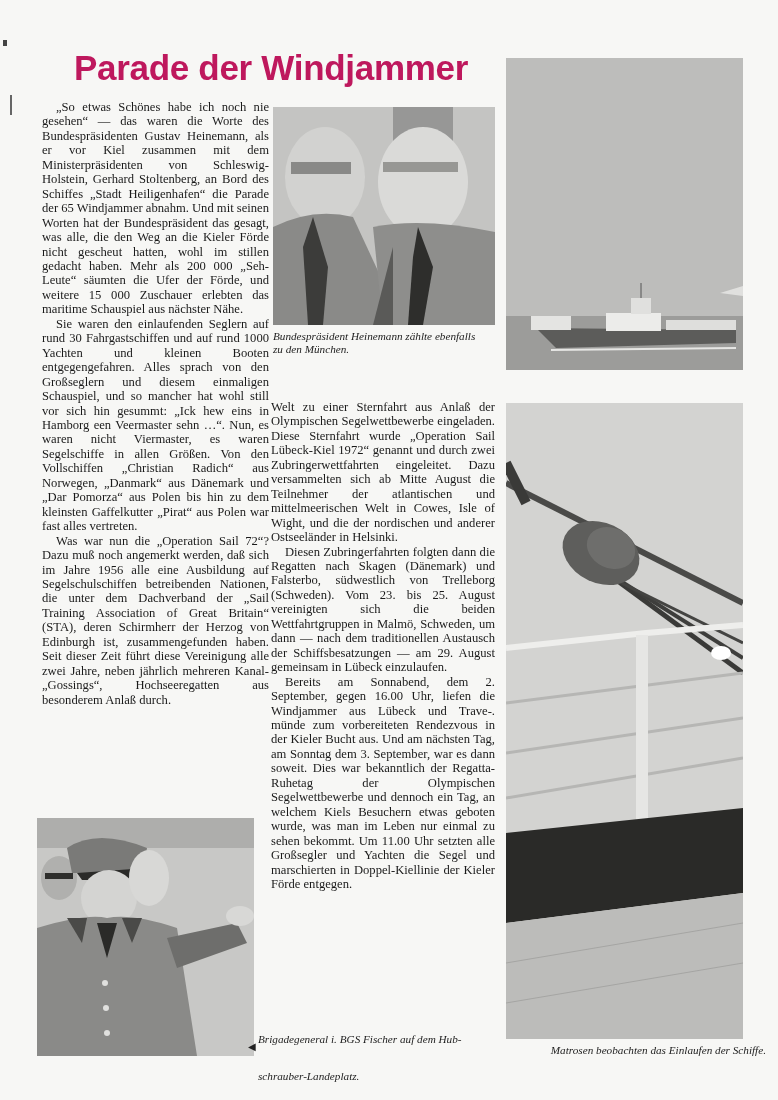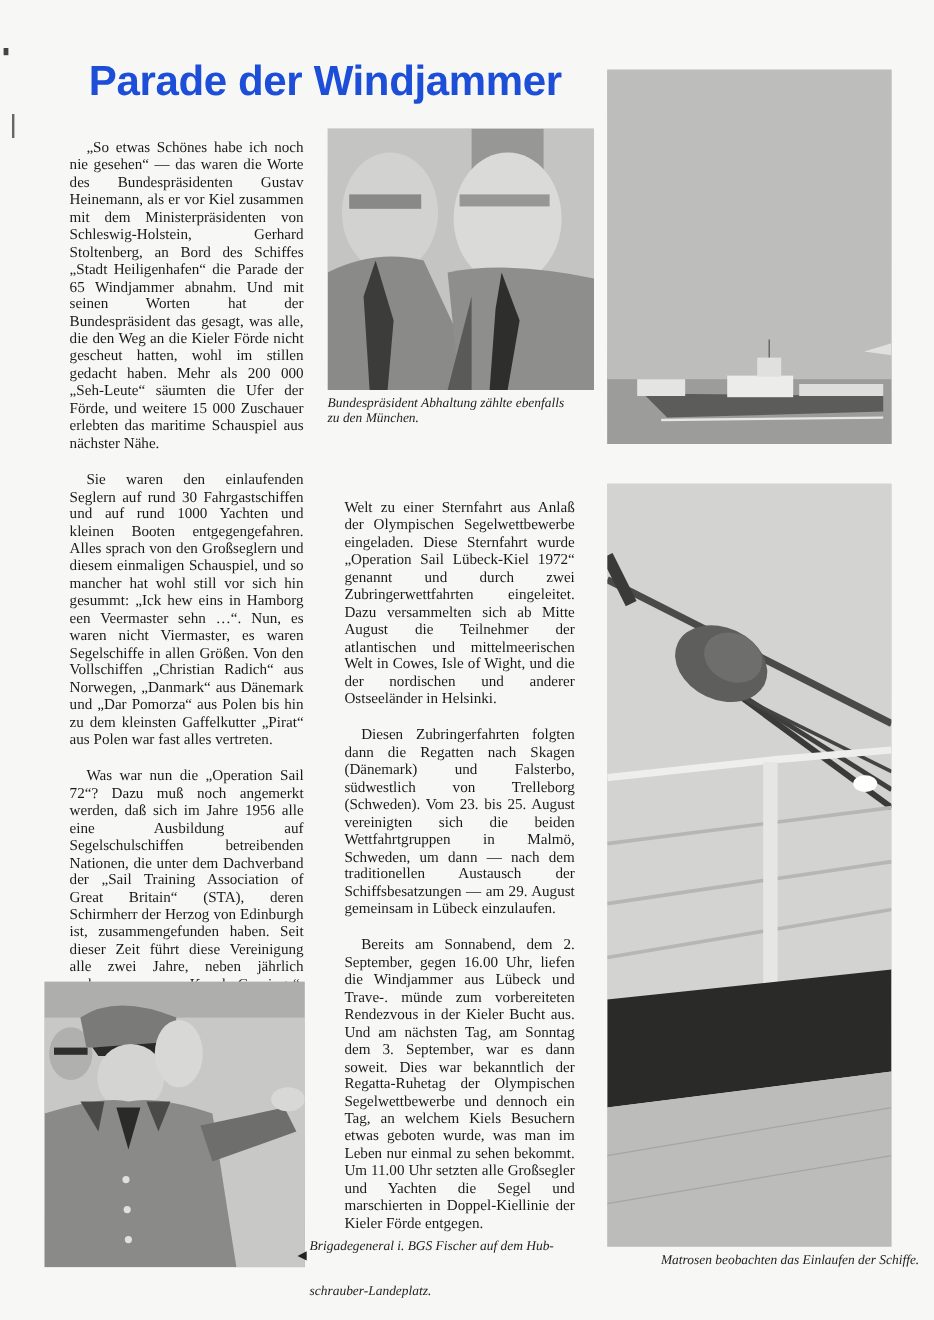--- a/index.html
+++ b/index.html
@@ -7,28 +7,28 @@
     width: 778px; height: 1100px; position: relative; overflow: hidden;
     background: #f7f7f5;
     font-family: "DejaVu Serif", "Liberation Serif", serif;
     color: #1a1a1a;
   }
   .margin-mark { position: absolute; left: 10px; top: 95px; width: 2px; height: 20px; background: #666; }
   .margin-mark2 { position: absolute; left: 3px; top: 40px; width: 4px; height: 6px; background: #444; }
   h1.title {
     position: absolute; left: 74px; top: 48px; margin: 0;
     font-family: "Liberation Sans", "DejaVu Sans", sans-serif;
-    font-weight: bold; font-size: 35px; letter-spacing: -0.3px; color: #1d4ed8;
+    font-weight: bold; font-size: 35px; letter-spacing: -0.3px; color: #be185d;
     line-height: 40px;
   }
   .col {
     position: absolute; font-family: "Liberation Serif", "DejaVu Serif", serif;
     font-size: 12.6px; line-height: 14.45px; text-align: justify; hyphens: manual;
   }
-  .col p { margin: 16px; text-indent: 14px; }
+  .col p { margin: 0; text-indent: 14px; }
   .col p.first { text-indent: 14px; }
   .col p.noindent { text-indent: 0; }
   #col1 { left: 42px; top: 100px; width: 227px; }
   #col2 { left: 271px; top: 400px; width: 224px; }
   .photo {
     position: absolute; overflow: hidden;
   }
   .caption {
     position: absolute; font-family: "Liberation Serif", "DejaVu Serif", serif;
     font-style: italic; font-size: 11.2px; line-height: 13px; color: #222;
@@ -74,21 +74,21 @@
 
     <ellipse cx="150" cy="75" rx="45" ry="55" fill="#dadad8"></ellipse>
     <rect x="110" y="55" width="75" height="10" fill="#7a7a78" opacity="0.7"></rect>
 
     <path d="M100,120 Q150,110 222,125 L222,218 L110,218 Z" fill="#8e8e8c"></path>
     <path d="M145,120 L160,160 L150,218 L135,218 L140,150 Z" fill="#2e2e2c"></path>
     <path d="M120,140 L100,218 L120,218 Z" fill="#5a5a58"></path>
   </svg>
 </div>
 <div class="caption" style="left:273px; top:330px; width:224px;">
-  <div>Bundespräsident Abhaltung zählte ebenfalls</div>
+  <div>Bundespräsident Heinemann zählte ebenfalls</div>
   <div>zu den München.</div>
 </div>
 
 <div id="col2" class="col">
   <p class="noindent">Welt zu einer Sternfahrt aus Anlaß der Olympischen Segelwettbewerbe eingeladen. Diese Sternfahrt wurde „Operation Sail Lübeck-Kiel 1972“ genannt und durch zwei Zubringerwettfahrten eingeleitet. Dazu versammelten sich ab Mitte August die Teilnehmer der atlantischen und mittelmeerischen Welt in Cowes, Isle of Wight, und die der nordischen und anderer Ostseeländer in Helsinki.</p>
   <p>Diesen Zubringerfahrten folgten dann die Regatten nach Skagen (Dänemark) und Falsterbo, südwestlich von Trelleborg (Schweden). Vom 23. bis 25. August vereinigten sich die beiden Wettfahrtgruppen in Malmö, Schweden, um dann — nach dem traditionellen Austausch der Schiffsbesatzungen — am 29. August gemeinsam in Lübeck einzulaufen.</p>
   <p>Bereits am Sonnabend, dem 2. September, gegen 16.00 Uhr, liefen die Windjammer aus Lübeck und Trave-. münde zum vorbereiteten Rendezvous in der Kieler Bucht aus. Und am nächsten Tag, am Sonntag dem 3. September, war es dann soweit. Dies war bekanntlich der Regatta-Ruhetag der Olympischen Segelwettbewerbe und dennoch ein Tag, an welchem Kiels Besuchern etwas geboten wurde, was man im Leben nur einmal zu sehen bekommt. Um 11.00 Uhr setzten alle Großsegler und Yachten die Segel und marschierten in Doppel-Kiellinie der Kieler Förde entgegen.</p>
 </div>
 
 <div id="photo-ship" class="photo">

